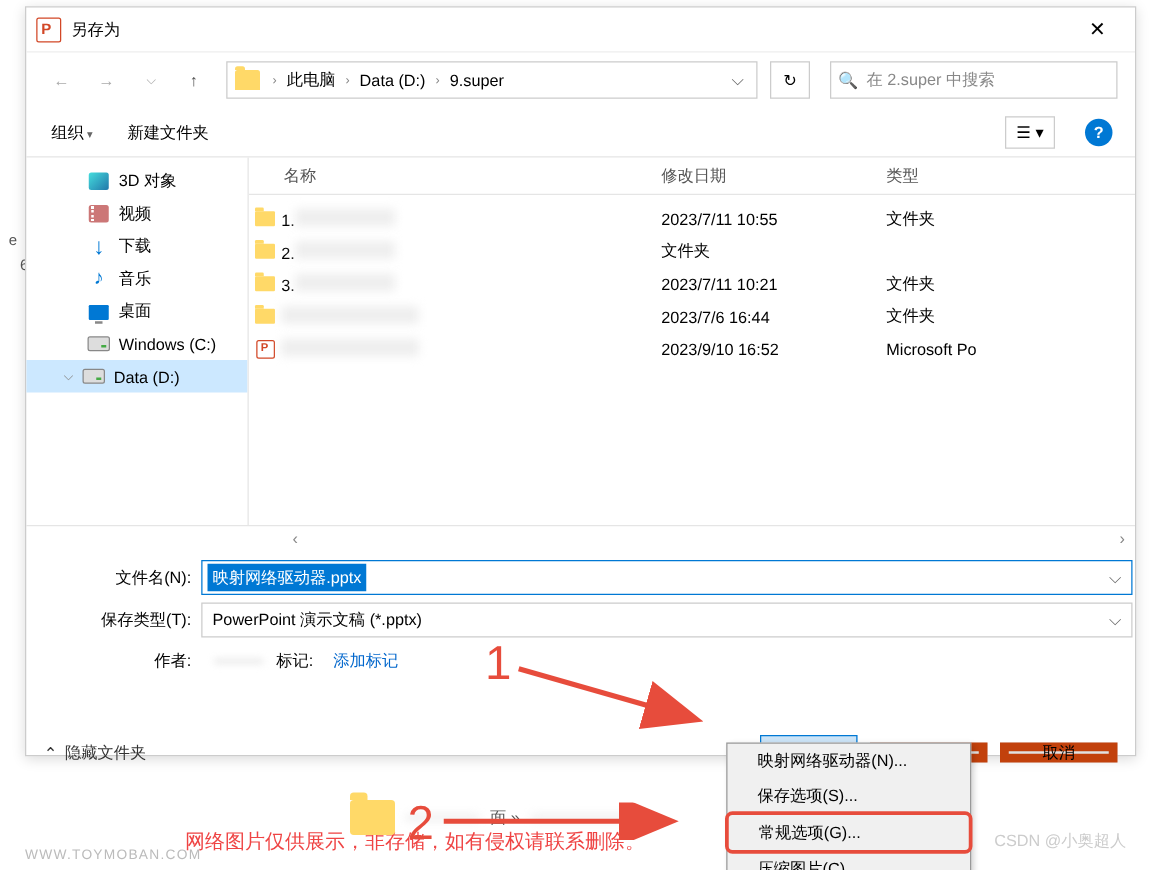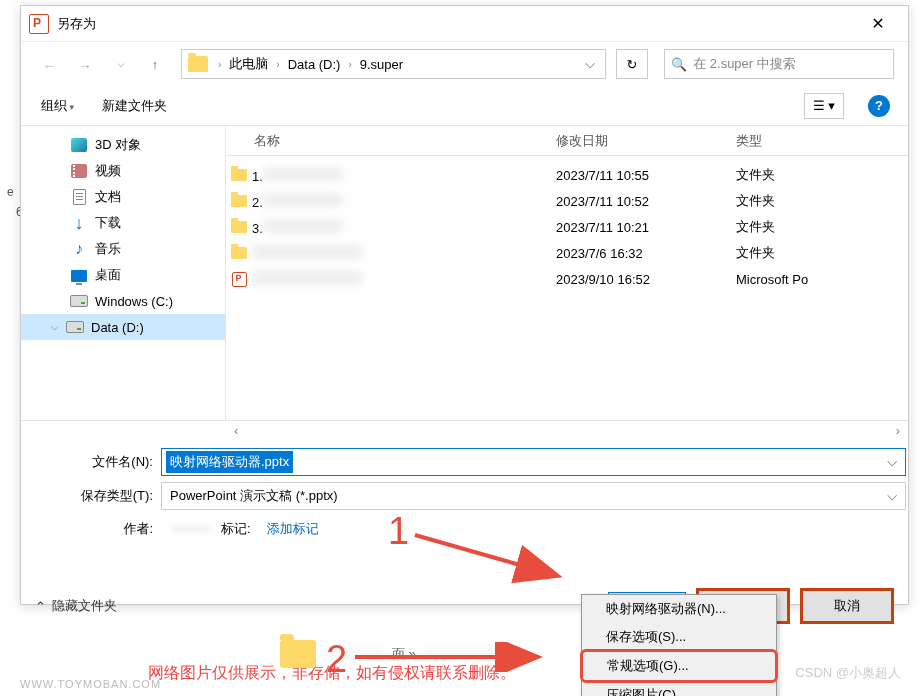--- a/index.html
+++ b/index.html
@@ -31,21 +31,21 @@
     
     .toolbar { height: 40px; border-bottom: 1px solid #e5e5e5; display: flex; align-items: center; padding: 0 18px; gap: 24px; }
     .toolbar-btn { cursor: pointer; padding: 4px 2px; }
     .toolbar-btn.dd::after { content: " ▾"; font-size: 9px; color: #666; }
     .toolbar-spacer { flex: 1; }
     .view-btn { width: 40px; height: 26px; border: 1px solid #ccc; display: flex; align-items: center; justify-content: center; cursor: pointer; }
     .help-btn { width: 22px; height: 22px; border-radius: 50%; background: #0078d4; color: #fff; display: flex; align-items: center; justify-content: center; font-weight: bold; cursor: pointer; }
     
     .main-area { display: flex; height: 294px; }
     
-    .sidebar { width: 205px; border-right: 1px solid #e5e5e5; overflow-y: auto; padding: 6px 0; }
+    .sidebar { width: 178px; border-right: 1px solid #e5e5e5; overflow-y: auto; padding: 6px 0; }
     .tree-item { display: flex; align-items: center; padding: 3px 0 3px 48px; cursor: pointer; height: 26px; }
     .tree-item.selected { background: #cce8ff; }
     .tree-item.has-expand { padding-left: 30px; }
     .tree-expander { width: 14px; color: #888; font-size: 10px; }
     .tree-icon { width: 20px; height: 18px; margin-right: 6px; display: flex; align-items: center; justify-content: center; }
     .ico-3d { background: linear-gradient(135deg, #4dd, #27a); border-radius: 2px; width: 16px; height: 14px; }
     .ico-video { background: #c77; border-radius: 2px; width: 16px; height: 14px; position: relative; }
     .ico-video::before { content: ""; position: absolute; left: 2px; top: 1px; bottom: 1px; width: 3px; border-left: 2px dotted #fff; }
     .ico-pic { background: linear-gradient(#7ac, #9d7); border-radius: 2px; width: 16px; height: 14px; }
     .ico-doc { background: #fff; border: 1px solid #888; border-radius: 1px; width: 13px; height: 16px; position: relative; }
@@ -90,21 +90,21 @@
     .meta-row { display: flex; align-items: center; padding: 4px 0; gap: 10px; }
     .meta-blur { filter: blur(3px); background: #e8e8e8; padding: 2px 20px; border-radius: 2px; }
     .meta-add-tag { color: #0066cc; cursor: pointer; margin-left: 6px; }
     .meta-tag-label { }
     
     .button-bar { display: flex; align-items: center; padding: 8px 14px; }
     .hide-folders { display: flex; align-items: center; gap: 6px; cursor: pointer; color: #333; }
     .button-bar-spacer { flex: 1; }
     .tool-dd { width: 78px; height: 28px; border: 1px solid #adadad; background: #e1e1e1; display: flex; align-items: center; justify-content: center; cursor: pointer; gap: 6px; position: relative; }
     .tool-dd.active { background: #cce4f7; border-color: #0078d4; }
-    .save-btn, .cancel-btn { width: 94px; height: 36px; border: 3px solid #c2410c; background: #e1e1e1; display: flex; align-items: center; justify-content: center; cursor: pointer; margin-left: 10px; }
+    .save-btn, .cancel-btn { width: 94px; height: 16px; border: 7px solid #c2410c; background: #e1e1e1; display: flex; align-items: center; justify-content: center; cursor: pointer; margin-left: 10px; }
     
     .dropdown-menu { position: absolute; left: 581px; top: 594px; width: 196px; background: #f0f0f0; border: 1px solid #999; box-shadow: 2px 2px 5px rgba(0,0,0,0.2); z-index: 100; }
     .menu-item { padding: 5px 24px; cursor: pointer; }
     .menu-item.highlighted { border: 3px solid #e74c3c; margin: -2px; border-radius: 6px; }
     
     .annotation { position: absolute; color: #e74c3c; font-size: 38px; font-weight: 400; font-family: Arial; z-index: 200; }
     .ann1 { left: 388px; top: 510px; }
     .ann2 { left: 326px; top: 638px; }
     
     .arrow-svg { position: absolute; z-index: 150; }
@@ -184,26 +184,20 @@
         <span>3D 对象</span>
       </div>
       <div class="tree-item">
         <div class="tree-icon">
             <div class="ico-video"></div>
           </div>
         <span>视频</span>
       </div>
       <div class="tree-item">
         <div class="tree-icon">
-            <div class="ico-doc"></div>
-          </div>
-        <span>文档</span>
-      </div>
-      <div class="tree-item">
-        <div class="tree-icon">
             <span class="ico-down">↓</span>
           </div>
         <span>下载</span>
       </div>
       <div class="tree-item">
         <div class="tree-icon">
             <span class="ico-music">♪</span>
           </div>
         <span>音乐</span>
       </div>
@@ -241,37 +235,36 @@
           </div>
         <div class="file-name-cell"><span>1.</span><span class="blur-text"></span></div>
         <div class="file-date-cell">2023/7/11 10:55</div>
         <div class="file-type-cell">文件夹</div>
       </div>
       <div class="file-row">
         <div class="file-icon">
             <div class="folder-ico"></div>
           </div>
         <div class="file-name-cell"><span>2.</span><span class="blur-text"></span></div>
-        <div class="file-date-cell">2023/7/11 10:52</div>
         <div class="file-type-cell">文件夹</div>
       </div>
       <div class="file-row">
         <div class="file-icon">
             <div class="folder-ico"></div>
           </div>
         <div class="file-name-cell"><span>3.</span><span class="blur-text"></span></div>
         <div class="file-date-cell">2023/7/11 10:21</div>
         <div class="file-type-cell">文件夹</div>
       </div>
       <div class="file-row">
         <div class="file-icon">
             <div class="folder-ico"></div>
           </div>
         <div class="file-name-cell"><span class="blur-text" style="width:110px"></span></div>
-        <div class="file-date-cell">2023/7/6 16:32</div>
+        <div class="file-date-cell">2023/7/6 16:44</div>
         <div class="file-type-cell">文件夹</div>
       </div>
       <div class="file-row">
         <div class="file-icon">
             <div class="ppt-ico"></div>
           </div>
         <div class="file-name-cell"><span class="blur-text" style="width:110px"></span></div>
         <div class="file-date-cell">2023/9/10 16:52</div>
         <div class="file-type-cell">Microsoft Po</div>
       </div>

